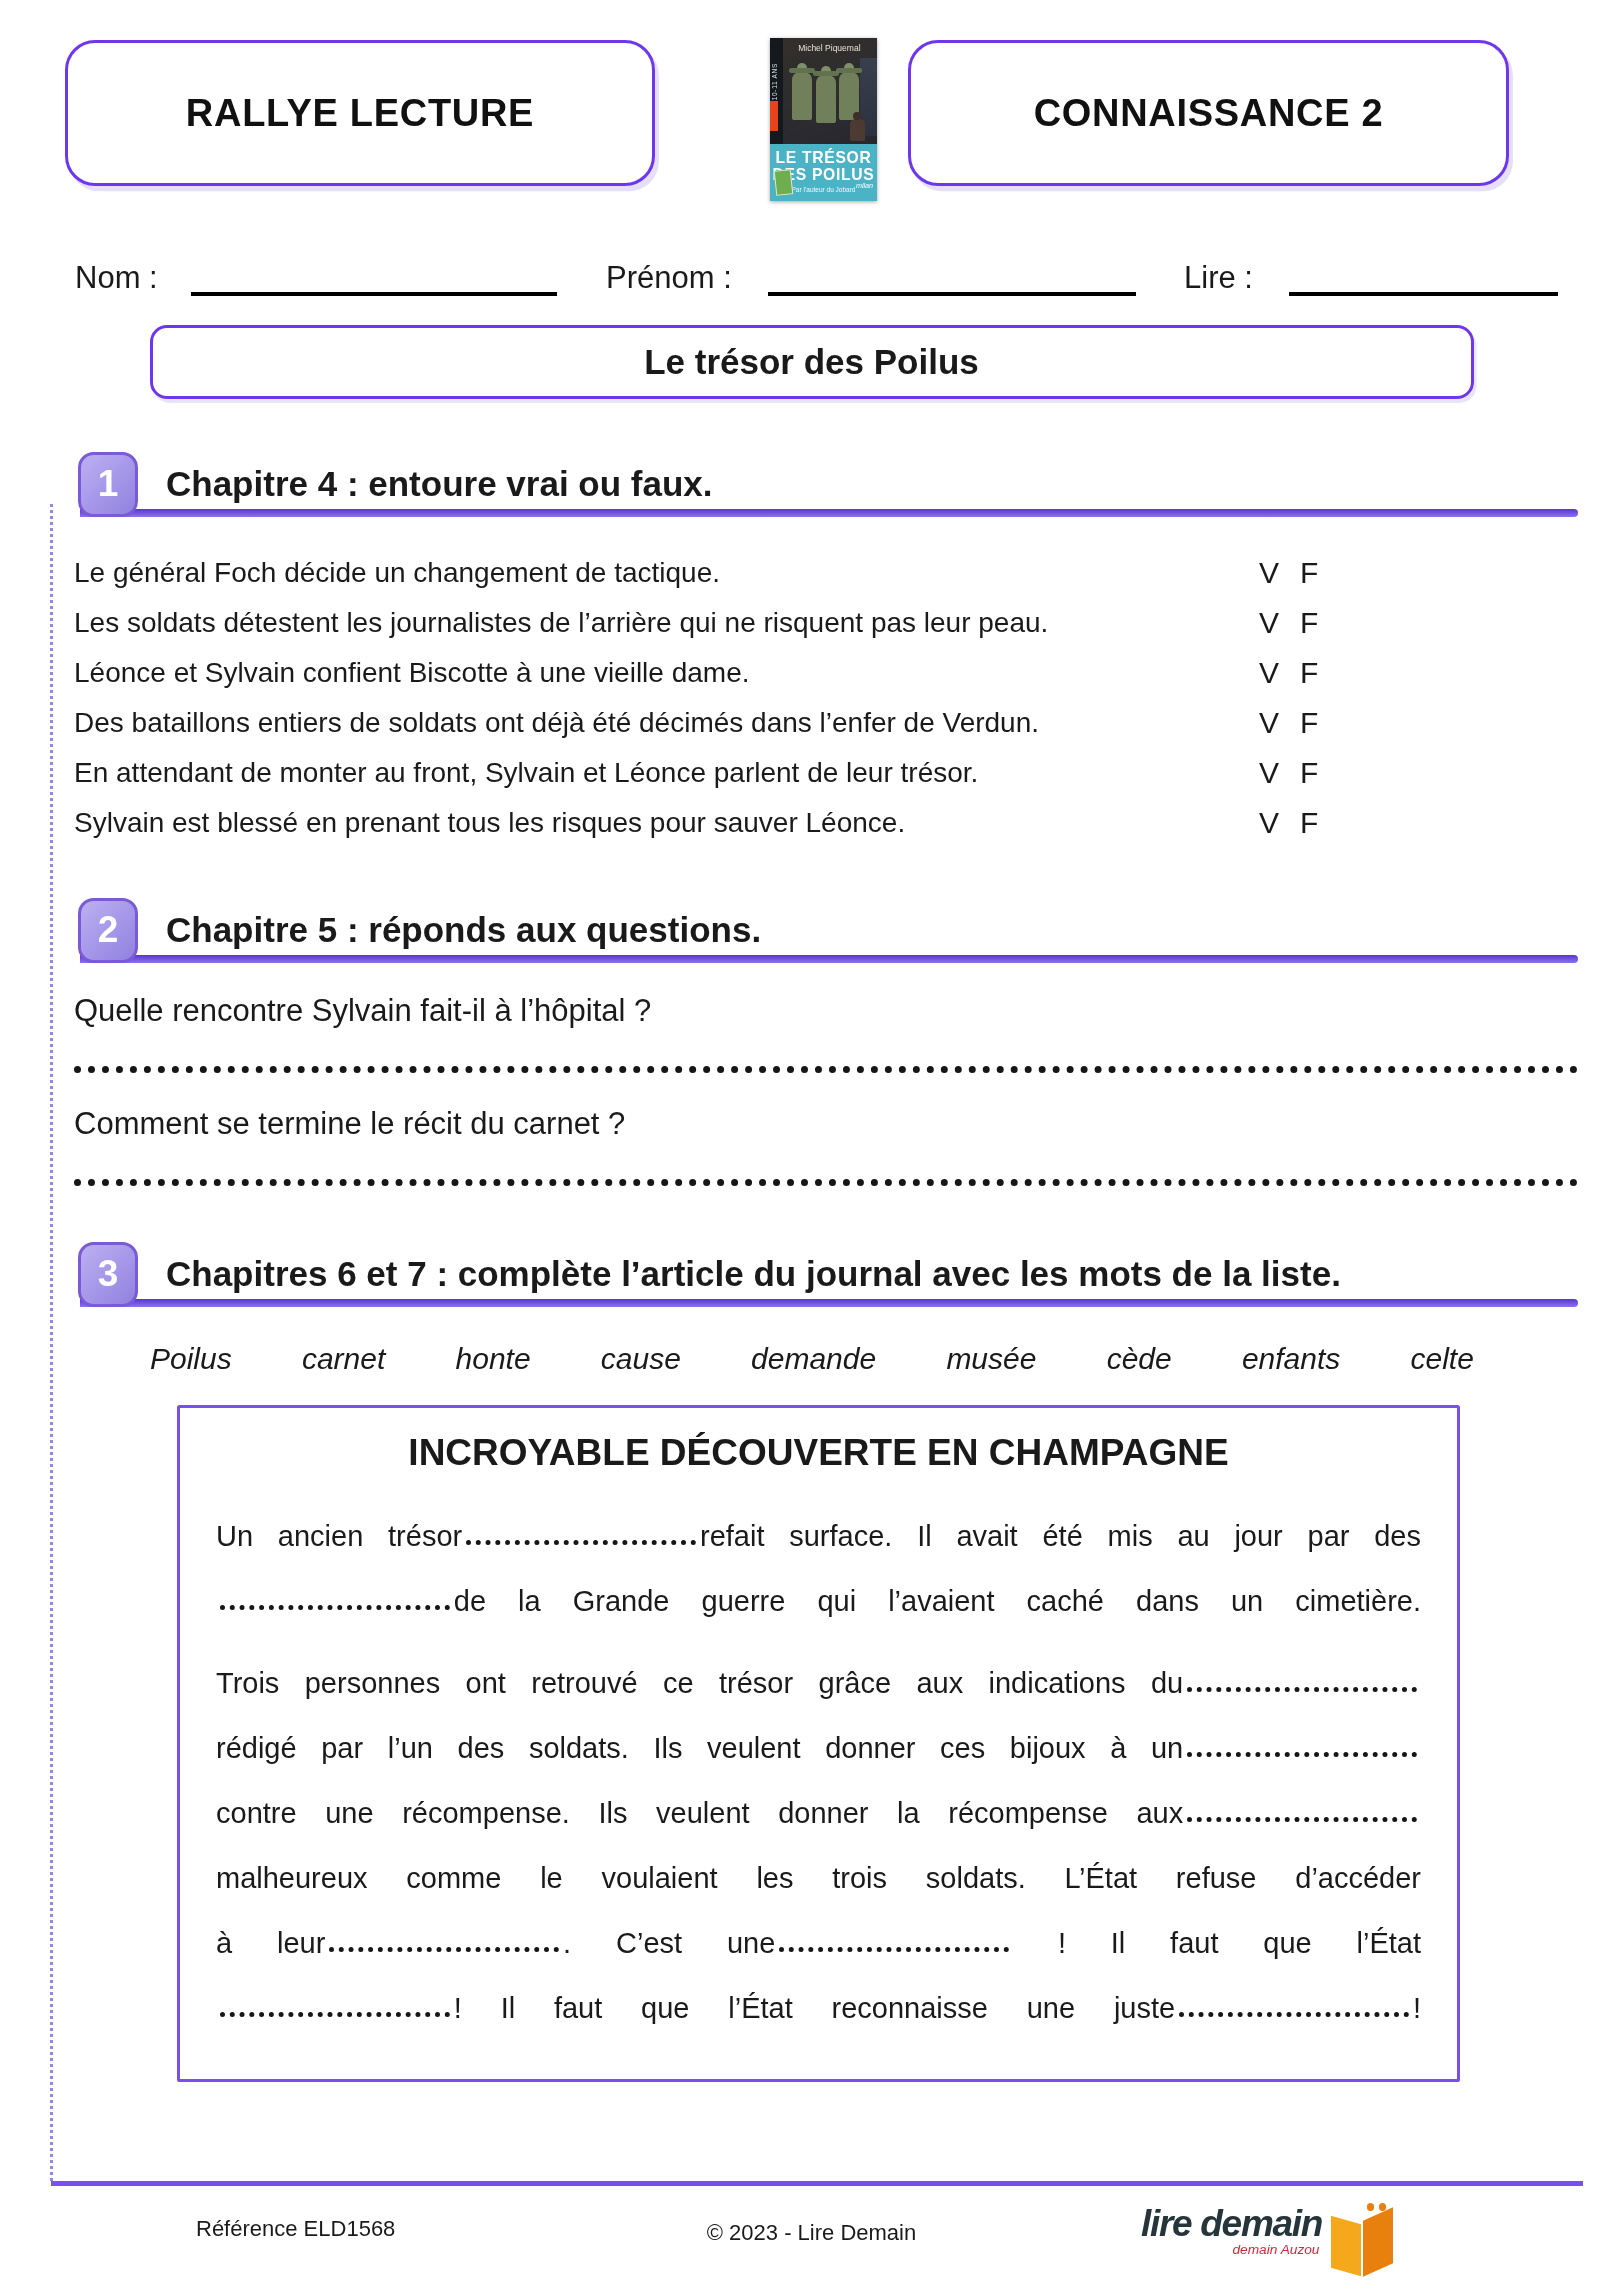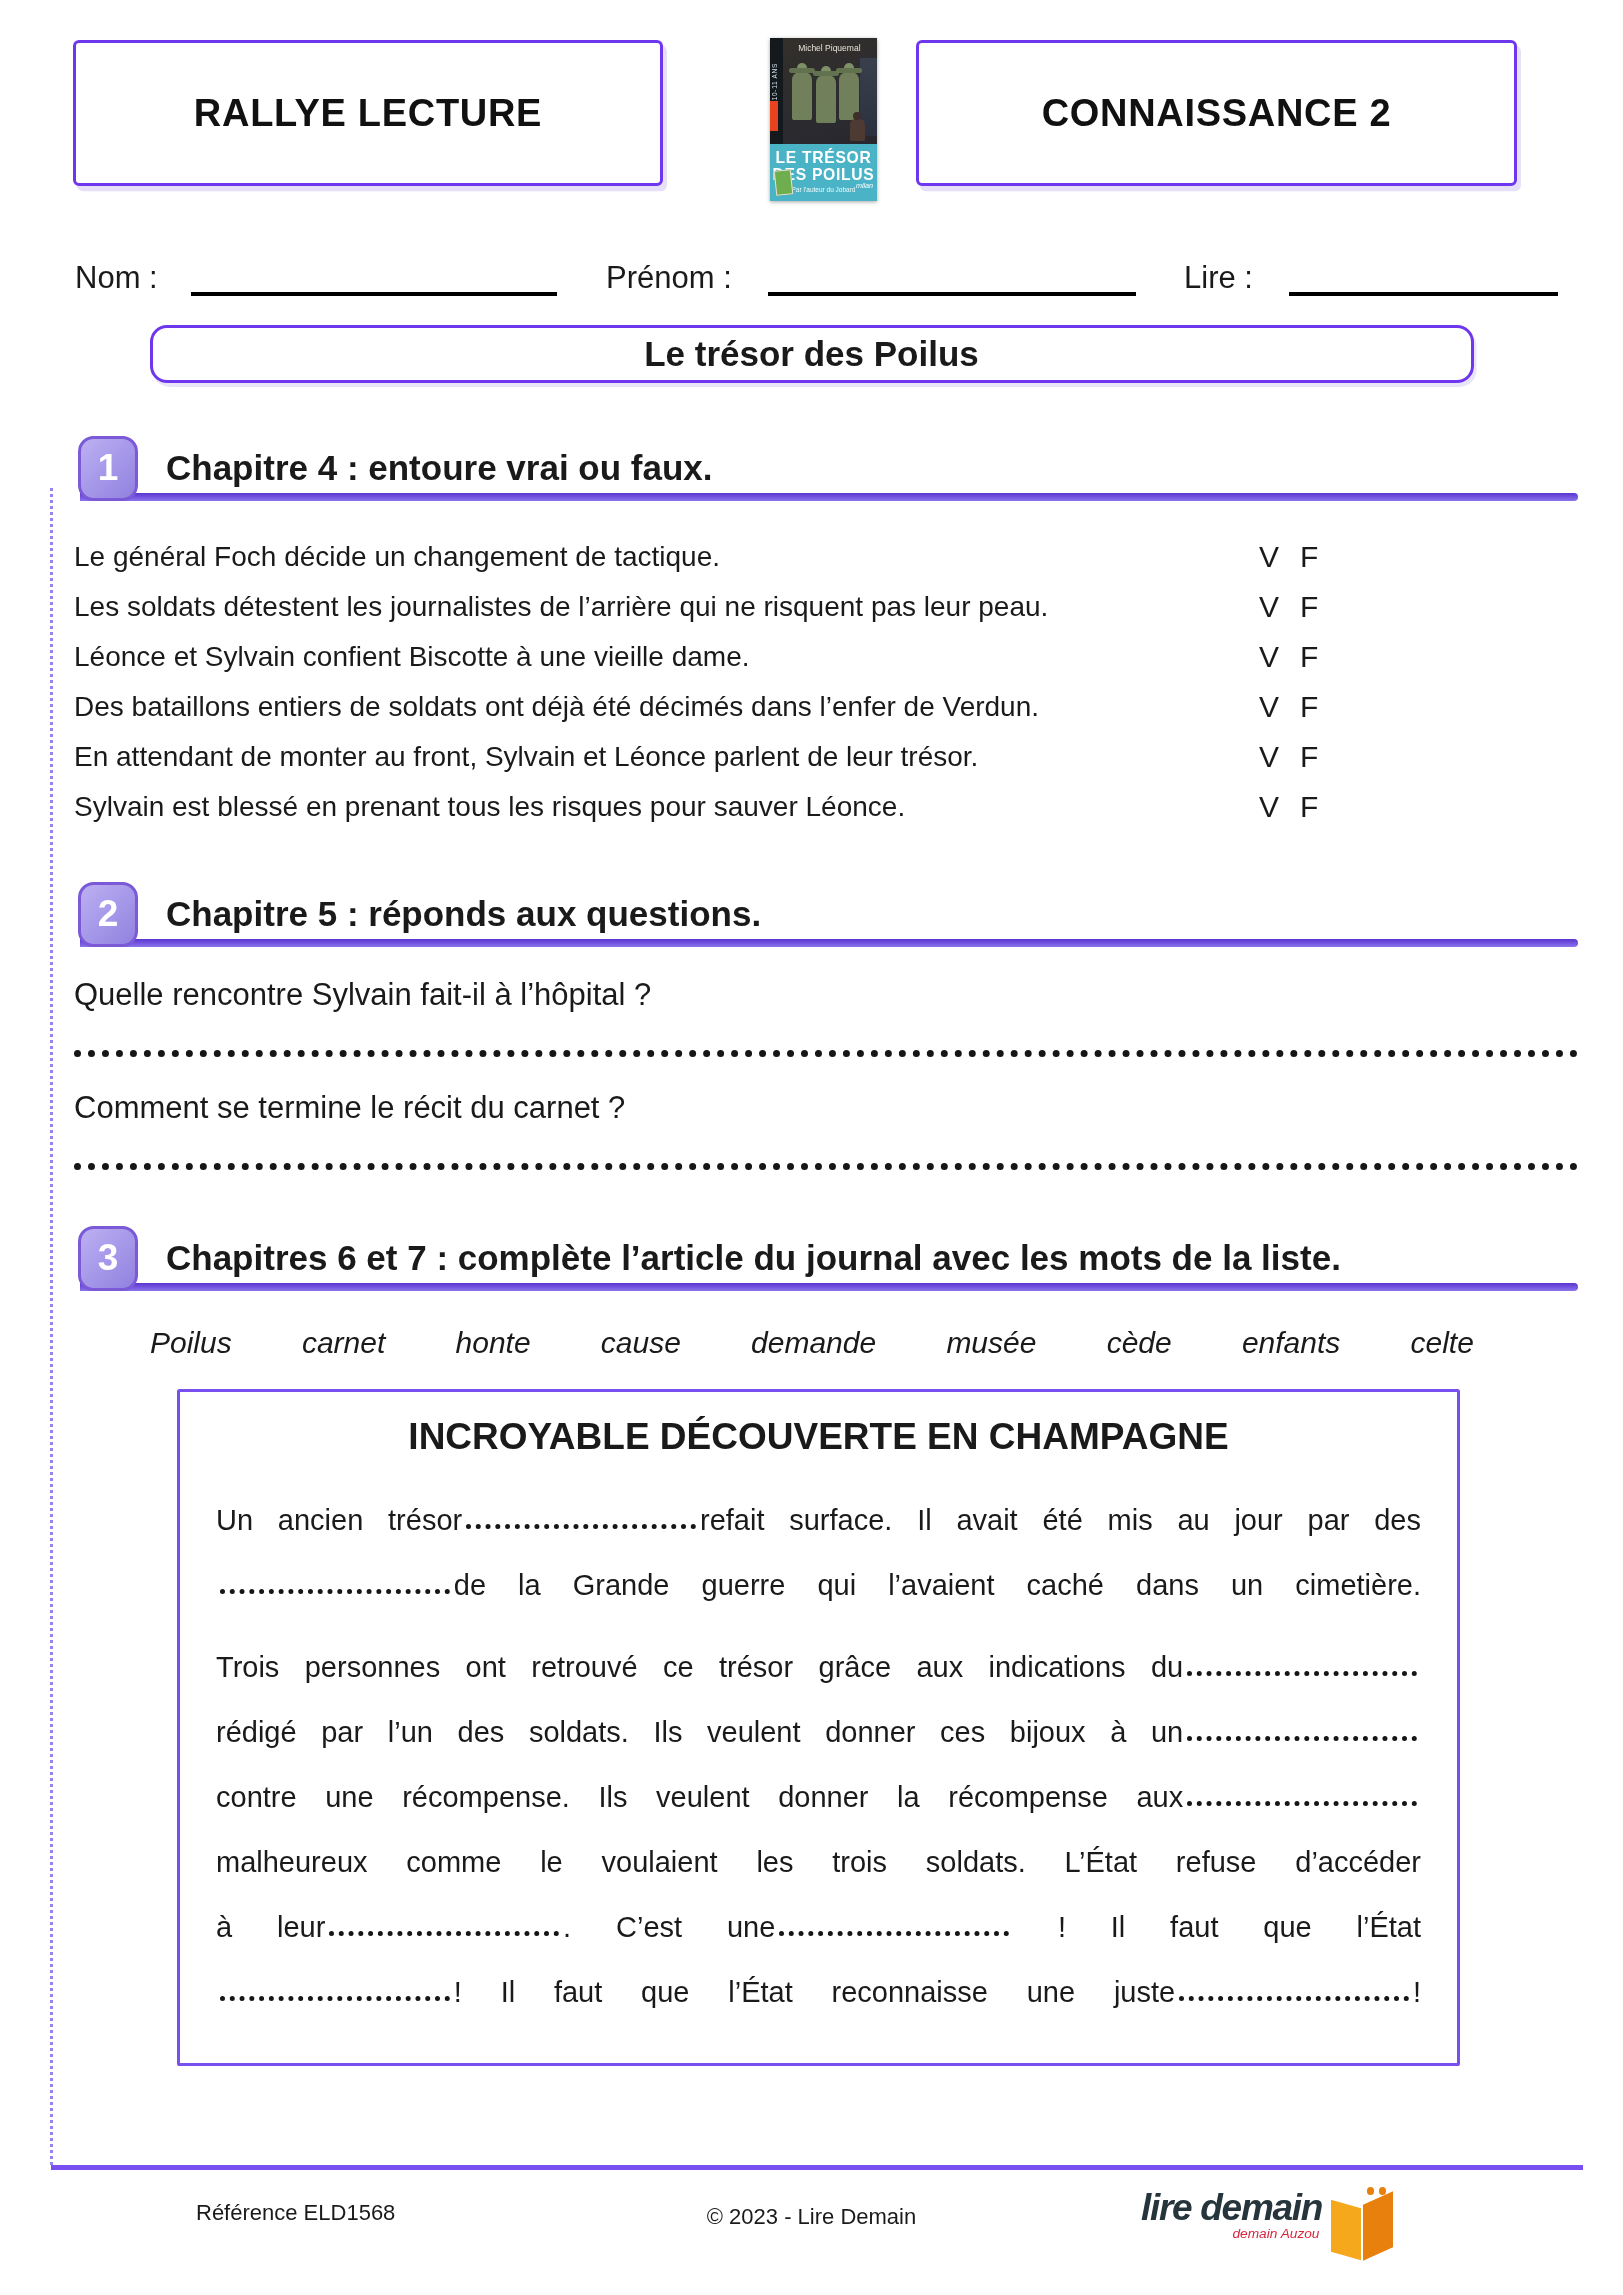--- a/index.html
+++ b/index.html
@@ -12,25 +12,25 @@
     background: #ffffff;
     font-family: "Liberation Sans", sans-serif;
     color: #1a1a1a;
     overflow: hidden;
   }
 
   
   .header-row { position: relative; height: 243px; }
   .hbox {
     position: absolute; top: 40px; height: 146px;
-    border: 3.9px solid #6e37ee; border-radius: 6px;
+    border: 3.9px solid #6e37ee; border-radius: 30px;
     background: #ffffff;
     box-shadow: 3.9px 5.2px 0 rgba(110,80,210,0.18);
     display: flex; align-items: center; justify-content: center;
-    font-weight: bold; font-size: 38px; letter-spacing: 0.7px; color: #111; margin-left: 8px;
+    font-weight: bold; font-size: 38px; letter-spacing: 0.7px; color: #111;
   }
   .hbox-left  { left: 65px;  width: 590px; }
   .hbox-right { left: 908px; width: 601px; }
 
   
   .book-cover {
     position: absolute; left: 770px; top: 38px; width: 107px; height: 163px;
     background: linear-gradient(160deg, #33302b 0%, #2a2a30 55%, #232126 100%);
     overflow: hidden; box-shadow: 0 1.3px 3.9px rgba(0,0,0,0.35);
   }
@@ -67,21 +67,21 @@
   .lbl-nom    { left: 75px; }
   .lbl-prenom { left: 606px; }
   .lbl-date   { left: 1184px; }
   .id-line { position:absolute; bottom:2.6px; height:0; border-bottom:4.6px solid #000; }
   .line-nom    { left: 191px;  width: 366px; }
   .line-prenom { left: 768px; width: 368px; }
   .line-date   { left: 1289px; width: 269px; }
 
   
   .title-box {
-    margin: 26px auto 0; width: 1324px; height: 58px;
+    margin: 26px auto 0; width: 1324px; height: 74px;
     border: 3.3px solid #6e37ee; border-radius: 17px;
     box-shadow: 2.6px 3.9px 0 rgba(110,80,210,0.15);
     display:flex; align-items:center; justify-content:center;
     font-weight: bold; font-size: 35px;
   }
 
   
   .lined-wrap { position: relative; }
   .dash-line { position:absolute; left:50px; top:52px; bottom:5.2px; width:0; border-left:3.3px dotted #9385ee; }
 

